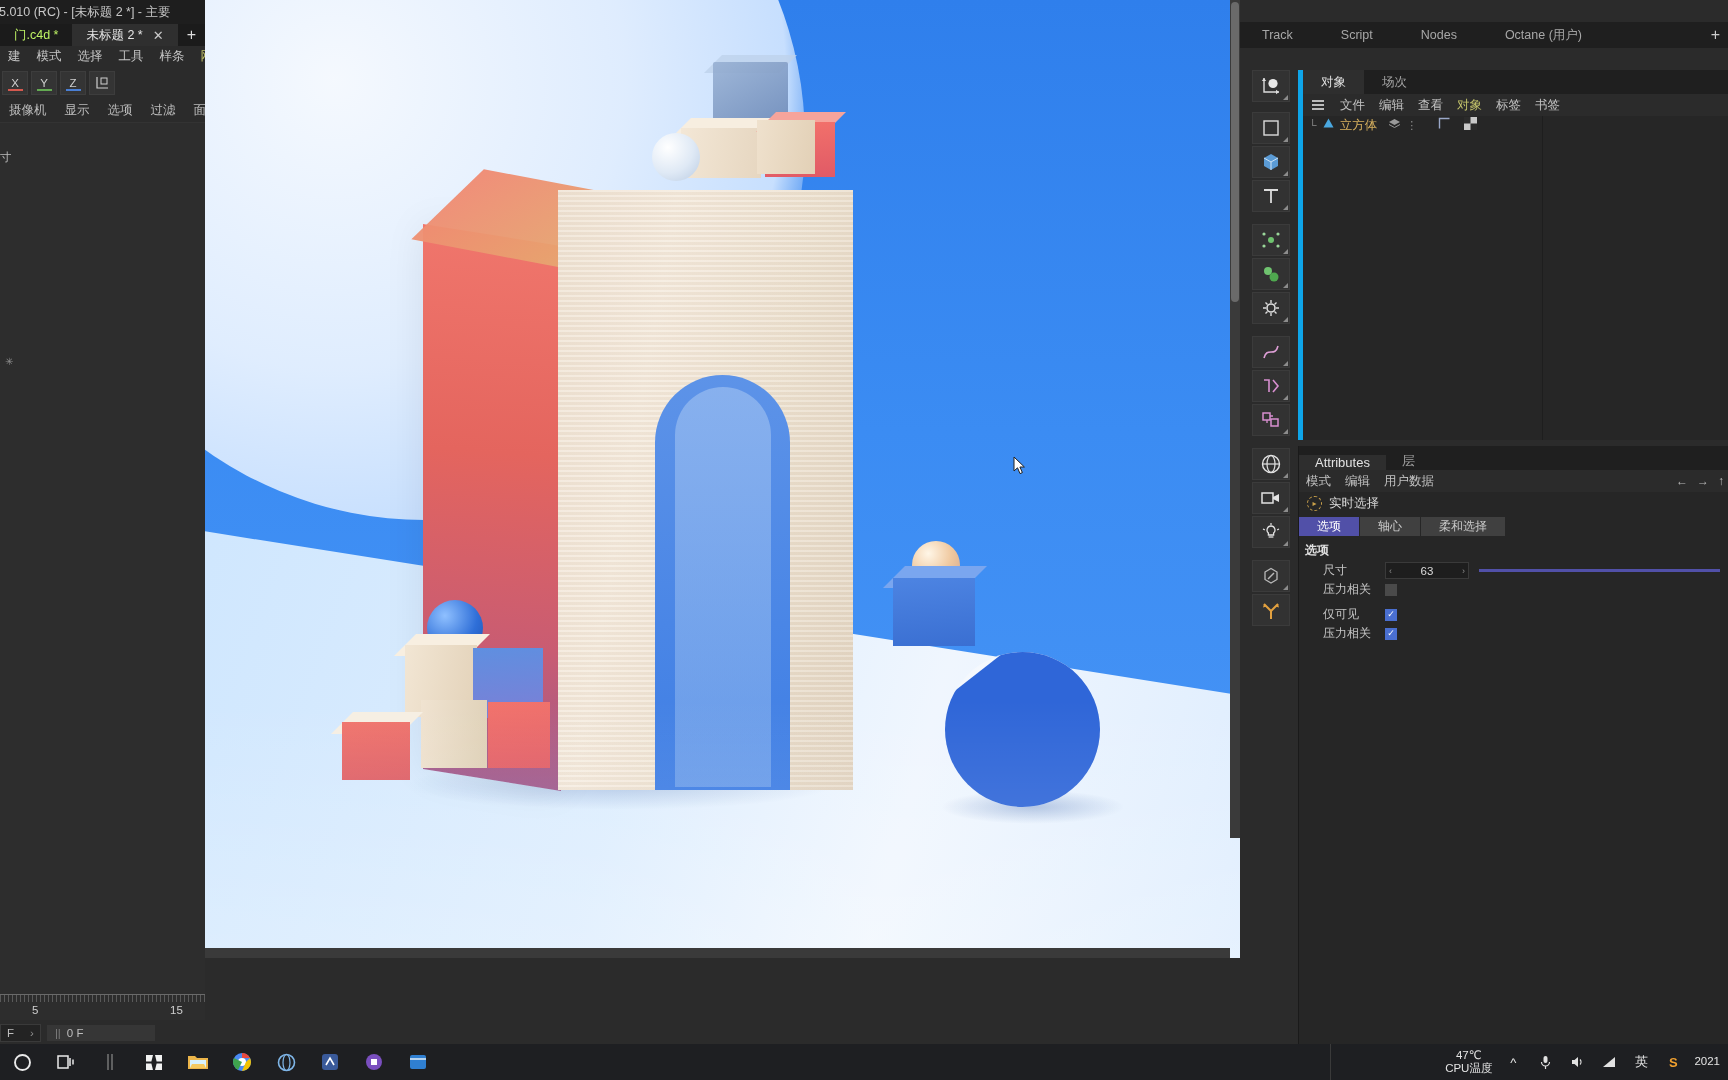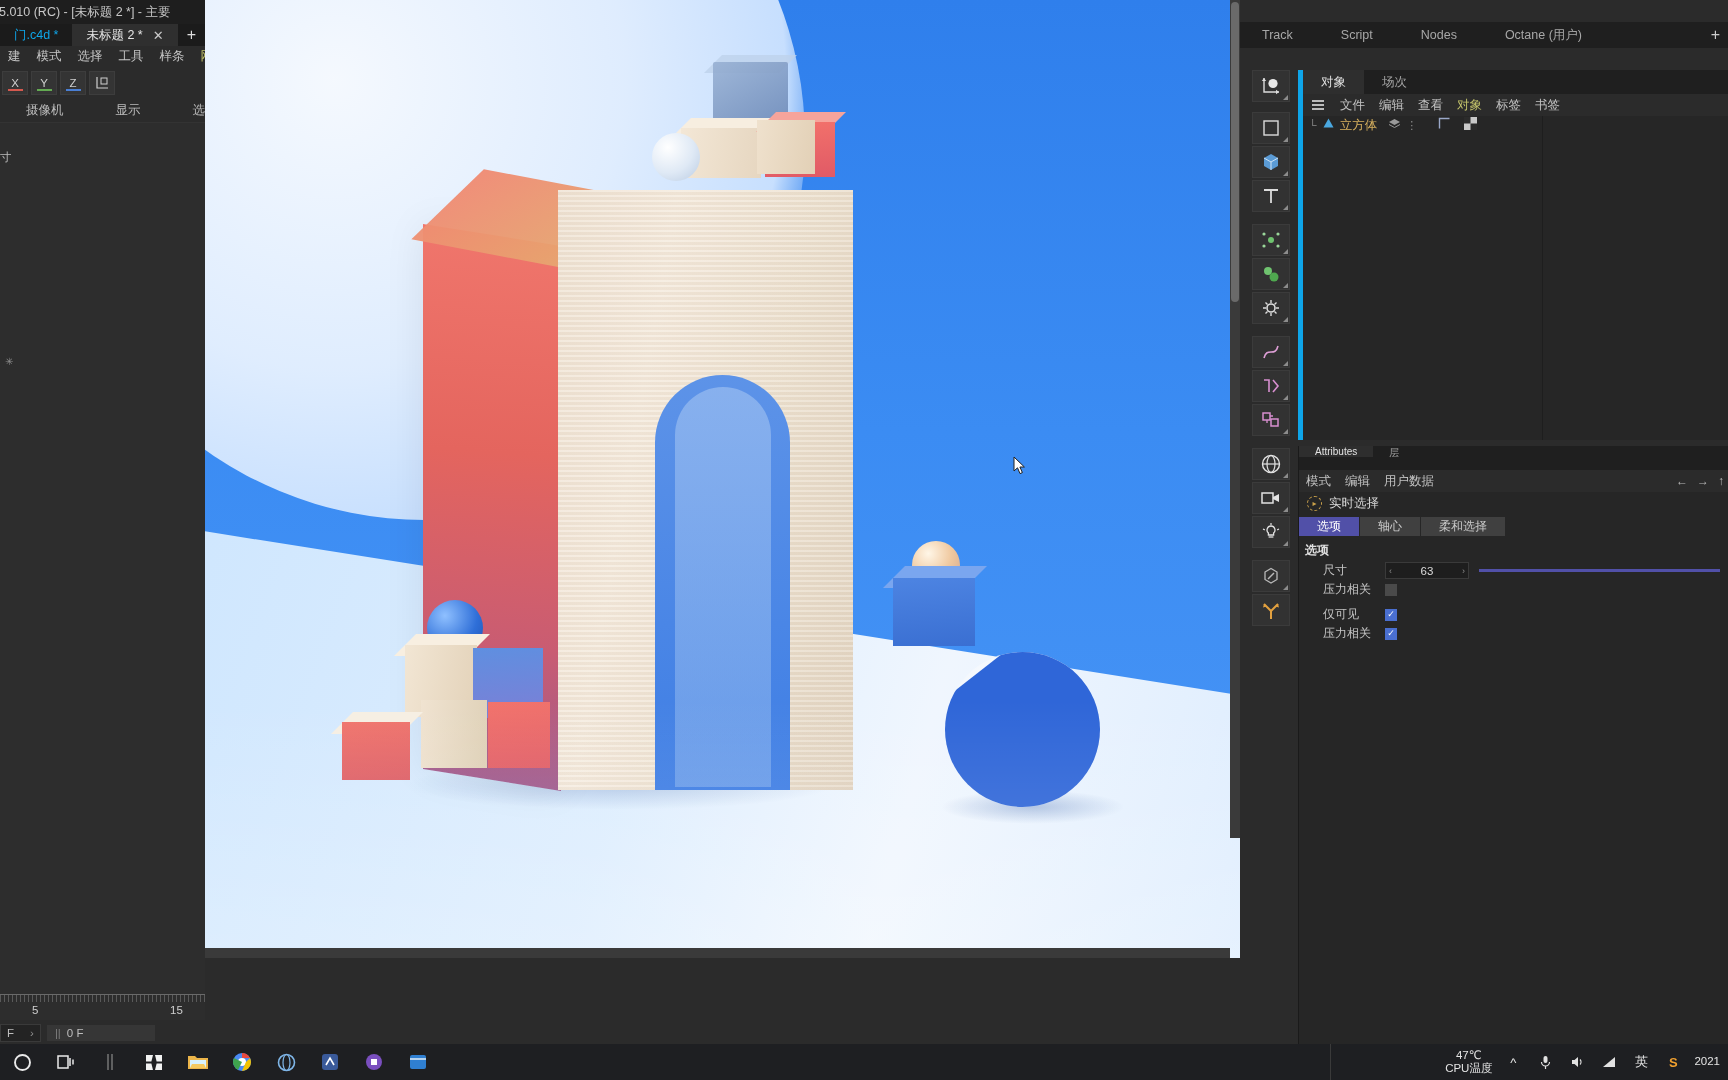--- a/index.html
+++ b/index.html
@@ -23,21 +23,21 @@
   .titlebar .ttl{margin-left:-8px;white-space:nowrap;}
   .winbtns{position:absolute;right:0;top:0;height:24px;display:flex;}
   .winbtn{width:46px;height:24px;display:flex;align-items:center;justify-content:center;
           color:#d8d8d8;font-size:13px;}
 
   
   .tabstrip{
     position:absolute;left:0;top:24px;width:1728px;height:22px;
     background:#1b1b1b;display:flex;align-items:stretch;font-size:12.5px;
   }
-  .doctab{display:flex;align-items:center;padding:0 14px;color:#0ea5e9;gap:10px;white-space:nowrap;}
+  .doctab{display:flex;align-items:center;padding:0 14px;color:#bef264;gap:10px;white-space:nowrap;}
   .doctab.active{background:#2f2f2f;color:#e6e6e6;}
   .doctab .x{color:#c9c9c9;font-size:13px;}
   .tabplus{display:flex;align-items:center;padding:0 9px;color:#ddd;font-size:16px;}
 
   
   .menubar{
     position:absolute;left:0;top:46px;width:1728px;height:20px;
     background:#2b2b2b;display:flex;align-items:center;font-size:12.5px;color:#c6c6c6;
   }
   .menubar .mi{padding:0 8px;white-space:nowrap;}
@@ -54,21 +54,21 @@
   .axbtn i{display:block;width:15px;height:2px;position:absolute;bottom:3px;}
   .axbtn.x i{background:#d4594f;}
   .axbtn.y i{background:#63aa52;}
   .axbtn.z i{background:#4a7fd4;}
 
   
   .vpheader{
     position:absolute;left:0;top:100px;width:1728px;height:20px;
     background:#2b2b2b;display:flex;align-items:center;font-size:12.5px;color:#bdbdbd;
   }
-  .vpheader .mi{padding:0 26px;font-family:Liberation Mono, monospace;}
+  .vpheader .mi{padding:0 9px;font-family:Liberation Mono, monospace;}
 
   
   .leftcol{position:absolute;left:0;top:122px;width:205px;bottom:86px;background:#2d2d2d;}
   .leftcol .lbl{position:absolute;left:0;top:28px;color:#bbb;font-size:11.5px;}
   .leftcol .gridline{position:absolute;left:0;right:0;height:1px;background:#333;}
   .leftcol .dot{position:absolute;left:5px;top:234px;width:9px;height:9px;color:#8b8b8b;font-size:10px;}
 
   
   .ruler{position:absolute;left:0;bottom:60px;width:205px;height:26px;background:#2d2d2d;}
   .ruler .ticks{position:absolute;left:0;top:0;right:0;height:7px;
@@ -119,21 +119,21 @@
   .om-menu .mi{padding:0 7px;}
   .om-menu .mi.hl{color:#c4c46b;}
   .om-body{position:absolute;left:0;right:0;top:46px;bottom:0;background:#262626;}
   .om-row{height:18px;display:flex;align-items:center;font-size:12.5px;color:#d9b25f;padding-left:6px;gap:5px;}
   .om-row .tree{color:#8d8d8d;font-size:11px;}
   .om-vline{position:absolute;right:185px;top:0;bottom:0;width:1px;background:#1e1e1e;}
 
   
   .attrmgr{position:absolute;left:60px;top:446px;right:0;bottom:0;background:#262626;
            border-left:1px solid #1a1a1a;}
-  .at-tabs{height:24px;background:#1f1f1f;display:flex;align-items:flex-start;font-size:10px;}
+  .at-tabs{height:24px;background:#1f1f1f;display:flex;align-items:flex-end;font-size:13px;}
   .at-tabs .t{display:flex;align-items:center;padding:0 16px;color:#a4a4a4;}
   .at-tabs .t.active{background:#2e2e2e;color:#e2e2e2;}
   .at-menu{height:22px;background:#2b2b2b;display:flex;align-items:center;font-size:12.5px;color:#c2c2c2;position:relative;}
   .at-nav{position:absolute;right:4px;top:0;height:22px;display:flex;align-items:center;gap:9px;color:#b9b9b9;font-size:12px;}
   .at-title{height:22px;display:flex;align-items:center;gap:7px;padding-left:8px;font-size:12.5px;color:#d7d7d7;}
   .at-title .dot{width:13px;height:13px;border-radius:50%;border:1px dashed #c9a04a;
                  display:flex;align-items:center;justify-content:center;color:#c9a04a;font-size:8px;}
   .at-subtabs{height:19px;display:flex;align-items:stretch;font-size:12px;margin-top:3px;}
   .at-subtabs .st{display:flex;align-items:center;padding:0 18px;background:#404040;color:#c9c9c9;margin-right:1px;}
   .at-subtabs .st.active{background:#5150a8;color:#fff;}

